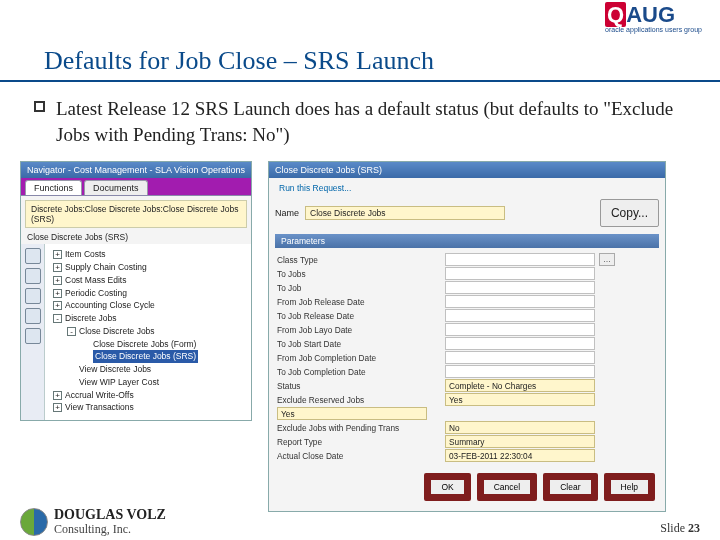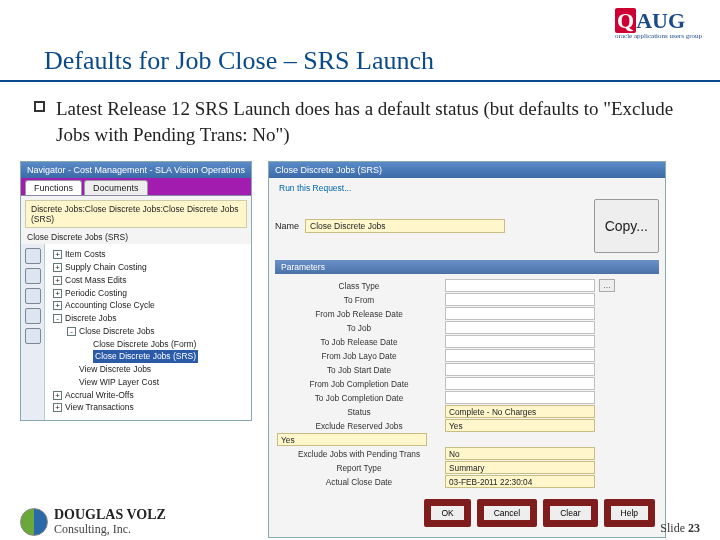--- a/index.html
+++ b/index.html
@@ -1,18 +1,18 @@
 <!DOCTYPE html>
 <html><head>
 <meta charset="utf-8">
 <style>
   * { box-sizing: border-box; margin: 0; padding: 0; }
   body { width: 720px; height: 540px; font-family: Georgia, serif; background: #fff; position: relative; overflow: hidden; }
   .topbar { height: 36px; background: #fff; position: relative; }
-  .logo-oaug { position: absolute; right: 18px; top: 8px; font-family: Liberation Serif, serif; }
+  .logo-oaug { position: absolute; right: 18px; top: 2px; font-family: Liberation Sans, sans-serif; }
   .logo-oaug .big { font-size: 22px; font-weight: bold; color: #1a4a8a; }
   .logo-oaug .big .q { color: #c03; background:#c03; color:#fff; padding:0 2px; border-radius:2px;}
   .logo-oaug .sub { font-size: 7px; color: #1a4a8a; display:block; margin-top:-2px;}
   .title { color: #0a4a8a; font-size: 26px; padding: 10px 0 4px 44px; border-bottom: 2px solid #0a4a8a; margin: 0 0 10px 0; font-weight: normal;}
   .bullet-row { padding: 4px 30px 10px 56px; font-size: 19px; color: #222; position: relative; line-height: 1.35;}
   .bullet-row .sq { position:absolute; left:34px; top:9px; width:11px; height:11px; border:2px solid #333;}
   .app-area { position: relative; margin: 4px 0 0 20px; height: 300px; font-family: Tahoma, Arial, sans-serif; font-size: 9px; color:#222;}
   
   .nav { position:absolute; left:0; top:0; width:232px; background:#f4f4f4; border:1px solid #8aa; }
   .nav-title { background: linear-gradient(#5a8ac8,#3a6aa8); color:#fff; padding:3px 6px; font-size:9px;}
@@ -30,25 +30,25 @@
   .tree .lvl2 { padding-left:20px;}
   .tree .lvl3 { padding-left:34px;}
   .tree .sel { background:#2a5aa8; color:#fff; padding:0 2px; display:inline-block;}
   
   .form { position:absolute; left:248px; top:0; width:398px; background:#f4f4f4; border:1px solid #8aa;}
   .form-title { background: linear-gradient(#5a8ac8,#3a6aa8); color:#fff; padding:3px 6px; font-size:9px;}
   .form-body { padding:3px 6px 6px 6px;}
   .rtr { color:#06a; font-size:8.5px; padding:2px 0 3px 4px;}
   .name-row { display:flex; align-items:center; gap:6px; padding:3px 0;}
   .name-row .inp { background:#fff6cc; border:1px solid #c9bd82; height:14px; padding:0 4px; font-size:8.5px; flex:0 0 200px; display:flex; align-items:center;}
-  .copy-btn { margin-left:auto; border:1px solid #999; background:#eee; padding:18px 10px; border-radius:2px; font-size:14px;}
+  .copy-btn { margin-left:auto; border:1px solid #999; background:#eee; padding:6px 10px; border-radius:2px; font-size:12px;}
   .param-bar { background: linear-gradient(#6a92c8,#4a72a8); color:#fff; padding:2px 6px; font-size:8.5px; margin-top:4px;}
   .fields { padding:4px 2px;}
   .frow { display:flex; align-items:center; gap:4px; margin:1px 0;}
-  .frow label { width:164px; text-align:center; font-size:8.3px; color:#333;}
+  .frow label { width:164px; text-align:left; font-size:8.3px; color:#333;}
   .frow .fin { background:#fff; border:1px solid #c0c0c0; height:13px; flex:0 0 150px; font-size:8.3px; padding:0 3px; display:flex; align-items:center;}
   .frow .fin.y { background:#fff6cc; border-color:#c9bd82;}
   .frow .dots { width:16px; height:13px; border:1px solid #aaa; background:#eee; text-align:center; line-height:11px; font-size:8px;}
   .sidelabels { position:absolute; left:252px; top:102px; font-size:8.5px; color:#555;}
   .sidelabels div { margin:10px 0;}
   .btn-row { display:flex; justify-content:flex-end; gap:6px; padding:6px 4px 4px 4px;}
   .btn-row button { border:7px solid #7f1d1d; background:#eee; padding:2px 10px; border-radius:2px; font-size:8.5px;}
   .footer { position:absolute; left:0; bottom:4px; width:100%; display:flex; align-items:flex-end; justify-content:space-between; padding:0 20px;}
   .dvc { font-family: 'Times New Roman', serif; display:flex; align-items:center; gap:6px;}
   .dvc-logo { width:28px; height:28px; border-radius:50%; background:conic-gradient(#2a6aa8 0 50%, #6aa83a 0 100%); border:1px solid #888;}
@@ -125,29 +125,29 @@
         <span class="copy-btn">Copy...</span>
       </div>
       <div class="param-bar">Parameters</div>
       <div class="fields" id="fields">
           <div class="frow">
             <label>Class Type</label>
             <span class="fin"></span>
             <span class="dots">…</span>
           </div>
           <div class="frow">
-            <label>To From</label>
+            <label>To Jobs</label>
+            <span class="fin"></span>
+          </div>
+          <div class="frow">
+            <label>To Job</label>
             <span class="fin"></span>
           </div>
           <div class="frow">
             <label>From Job Release Date</label>
-            <span class="fin"></span>
-          </div>
-          <div class="frow">
-            <label>To Job</label>
             <span class="fin"></span>
           </div>
           <div class="frow">
             <label>To Job Release Date</label>
             <span class="fin"></span>
           </div>
           <div class="frow">
             <label>From Job Layo Date</label>
             <span class="fin"></span>
           </div>

